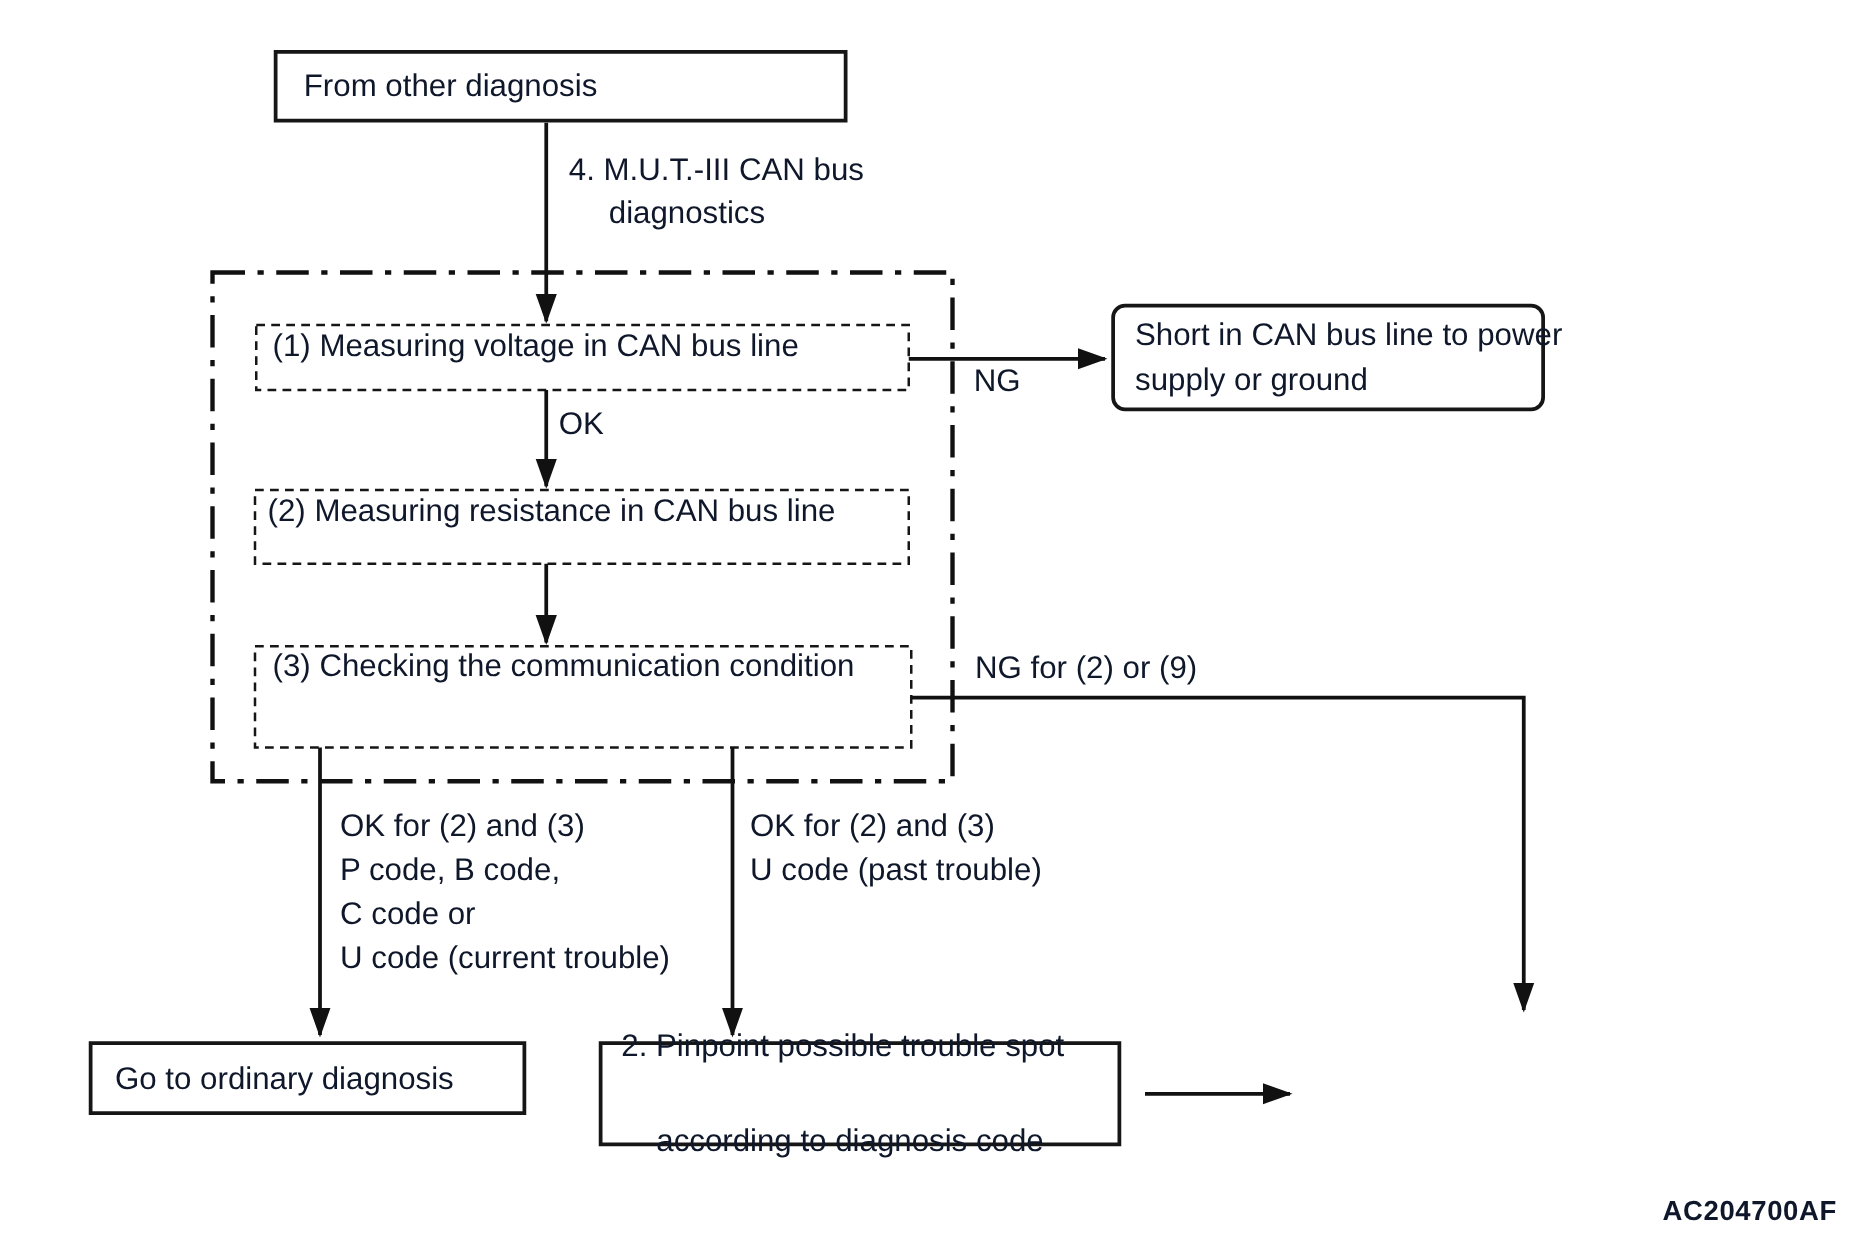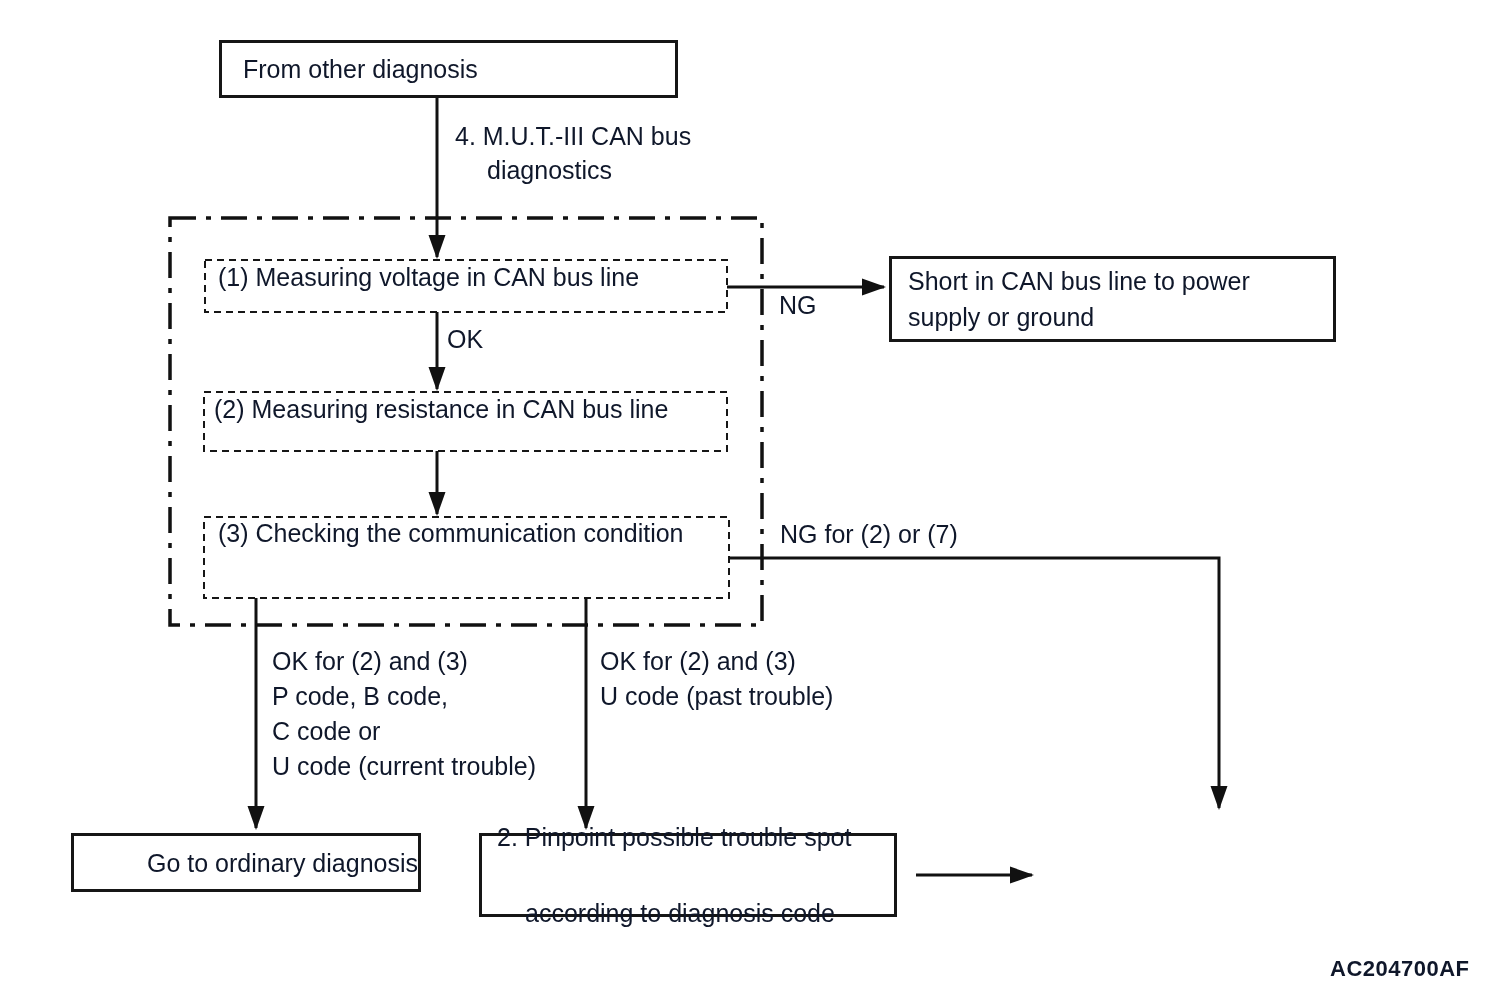--- a/index.html
+++ b/index.html
@@ -68,26 +68,26 @@
     <polyline class="wire" points="729,558 1219,558 1219,808" marker-end="url(#arrowhead)"></polyline>
     <line class="wire" x1="256" y1="598" x2="256" y2="828" marker-end="url(#arrowhead)"></line>
     <line class="wire" x1="586" y1="598" x2="586" y2="828" marker-end="url(#arrowhead)"></line>
     <line class="wire" x1="916" y1="875" x2="1032" y2="875" marker-end="url(#arrowhead)"></line>
   </svg>
 
   <div class="solid-box" style="left:219px; top:40px; width:459px; height:58px; padding-left:21px;">
     <div class="line">From other diagnosis</div>
   </div>
 
-  <div class="solid-box lh36" style="left:889px; top:256px; width:447px; height:86px; padding-left:16px;">
+  <div class="solid-box lh36" style="left:889px; top:243px; width:347px; height:86px; padding-left:16px;border-radius:11px;">
     <div class="line">Short in CAN bus line to power</div>
     <div class="line">supply or ground</div>
   </div>
 
-  <div class="solid-box" style="left:71px; top:833px; width:350px; height:59px; padding-left:18px;text-align:right;">
+  <div class="solid-box" style="left:71px; top:833px; width:350px; height:59px; padding-left:18px;">
     <div class="line">Go to ordinary diagnosis</div>
   </div>
 
   <div class="solid-box lh36" style="left:479px; top:833px; width:418px; height:84px;">
     <div class="line" style="padding-left:15px;">2. Pinpoint possible trouble spot</div>
     <div class="line" style="padding-left:43px;margin-top:40px;">according to diagnosis code</div>
   </div>
 
 
   <div class="txt-overlay" style="left:207px; top:260px; width:518px; height:52px; padding-left:11px;">
@@ -104,21 +104,21 @@
 
   <div class="free-label" style="left:455px; top:119px;">
     <div class="line">4. M.U.T.-III CAN bus</div>
     <div class="line" style="padding-left:32px;">diagnostics</div>
   </div>
 
   <div class="free-label" style="left:447px; top:325px;">OK</div>
 
   <div class="free-label" style="left:779px; top:251px;margin-top:40px;">NG</div>
 
-  <div class="free-label" style="left:780px; top:520px;">NG for (2) or (7)</div>
+  <div class="free-label" style="left:780px; top:520px;">NG for (2) or (9)</div>
 
   <div class="free-label lh35" style="left:272px; top:644px;">
     <div class="line">OK for (2) and (3)</div>
     <div class="line">P code, B code,</div>
     <div class="line">C code or</div>
     <div class="line">U code (current trouble)</div>
   </div>
 
   <div class="free-label lh35" style="left:600px; top:644px;">
     <div class="line">OK for (2) and (3)</div>

